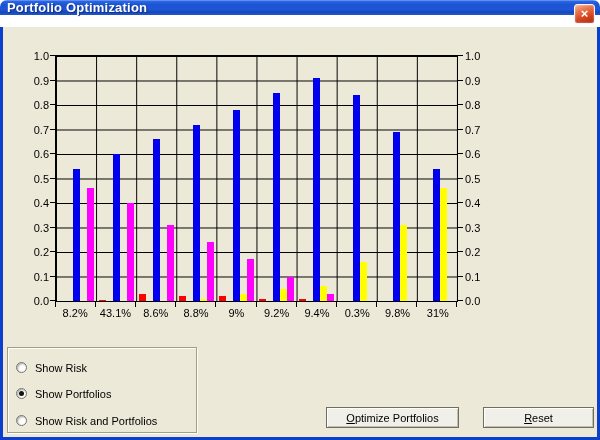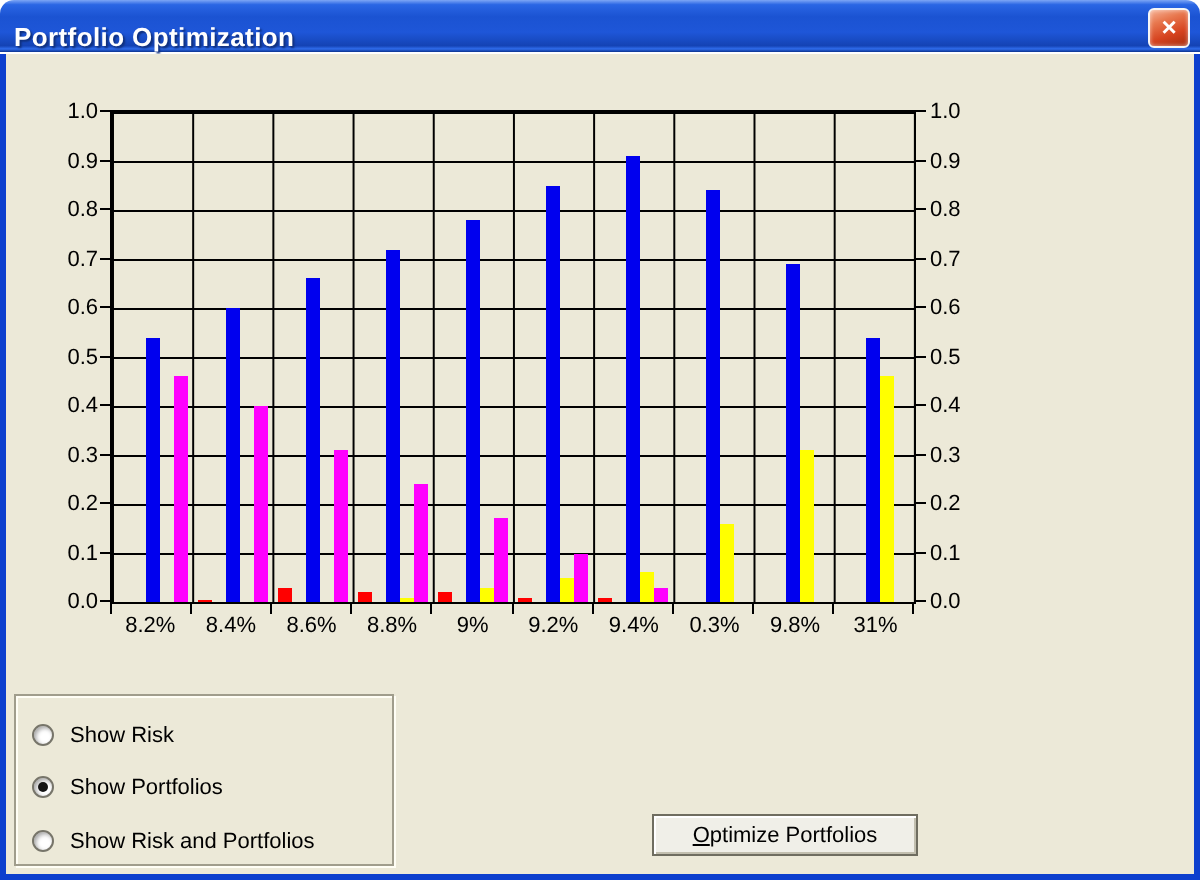--- a/index.html
+++ b/index.html
@@ -1,20 +1,20 @@
 <!DOCTYPE html>
 <html><head>
 <meta charset="utf-8">
 <style>
   html,body{margin:0;padding:0;background:#fff;}
   body{width:600px;height:440px;position:relative;overflow:hidden;
        font-family:"Liberation Sans",sans-serif;-webkit-font-smoothing:none;}
   .window{position:absolute;inset:0;}
   
-  .titlebar{position:absolute;left:0;right:0;top:0;height:26px;border-radius:7px 7px 0 0;
+  .titlebar{position:absolute;left:0;right:0;top:0;height:15px;border-radius:7px 7px 0 0;
     background:linear-gradient(180deg,#7da6f5 0%,#2a66e4 9%,#1b53d2 32%,#1e56d8 62%,#1443b4 88%,#2f6cec 94%,#0c338e 100%);
     display:flex;align-items:flex-end;padding-left:7px;box-sizing:border-box;}
   .title{color:#fff;font-weight:bold;font-size:13px;letter-spacing:.2px;
     text-shadow:1px 1px 1px #10307c;}
   .closebtn{position:absolute;right:5px;top:4px;width:21px;height:20px;border-radius:3px;
     border:1px solid #f6f6f6;box-sizing:border-box;cursor:default;
     background:linear-gradient(160deg,#f6b295 0%,#e8784f 30%,#d6431f 65%,#a72c0e 100%);
     color:#fff;font-size:13px;font-weight:bold;line-height:17px;text-align:center;
     box-shadow:inset 0 0 2px rgba(255,255,255,.6);}
   
@@ -211,21 +211,21 @@
           <div class="tick-v" style="left: 160.4px;"></div>
           <div class="tick-v" style="left: 200.5px;"></div>
           <div class="tick-v" style="left: 240.6px;"></div>
           <div class="tick-v" style="left: 280.7px;"></div>
           <div class="tick-v" style="left: 320.8px;"></div>
           <div class="tick-v" style="left: 360.9px;"></div>
           <div class="tick-v" style="left: 401px;"></div>
         </div>
       <div class="xlabels">
           <div class="xlab">8.2%</div>
-          <div class="xlab">8.4%</div>
+          <div class="xlab">43.1%</div>
           <div class="xlab">8.6%</div>
           <div class="xlab">8.8%</div>
           <div class="xlab">9%</div>
           <div class="xlab">9.2%</div>
           <div class="xlab">9.4%</div>
           <div class="xlab">0.3%</div>
           <div class="xlab">9.8%</div>
           <div class="xlab">31%</div>
         </div>
 
@@ -242,16 +242,19 @@
             <div class="radio">
               <div class="dot"></div>
             </div>
             <div class="rlab">Show Portfolios</div>
           </div>
         </div>
 
       <button class="btn" id="btn-optimize">
         <span class="u">O</span><span>ptimize Portfolios</span>
       </button>
+      <button class="btn" id="btn-reset">
+        <span class="u">R</span><span>eset</span>
+      </button>
 
     </div>
   </div>
 </div>
 
 </body></html>

